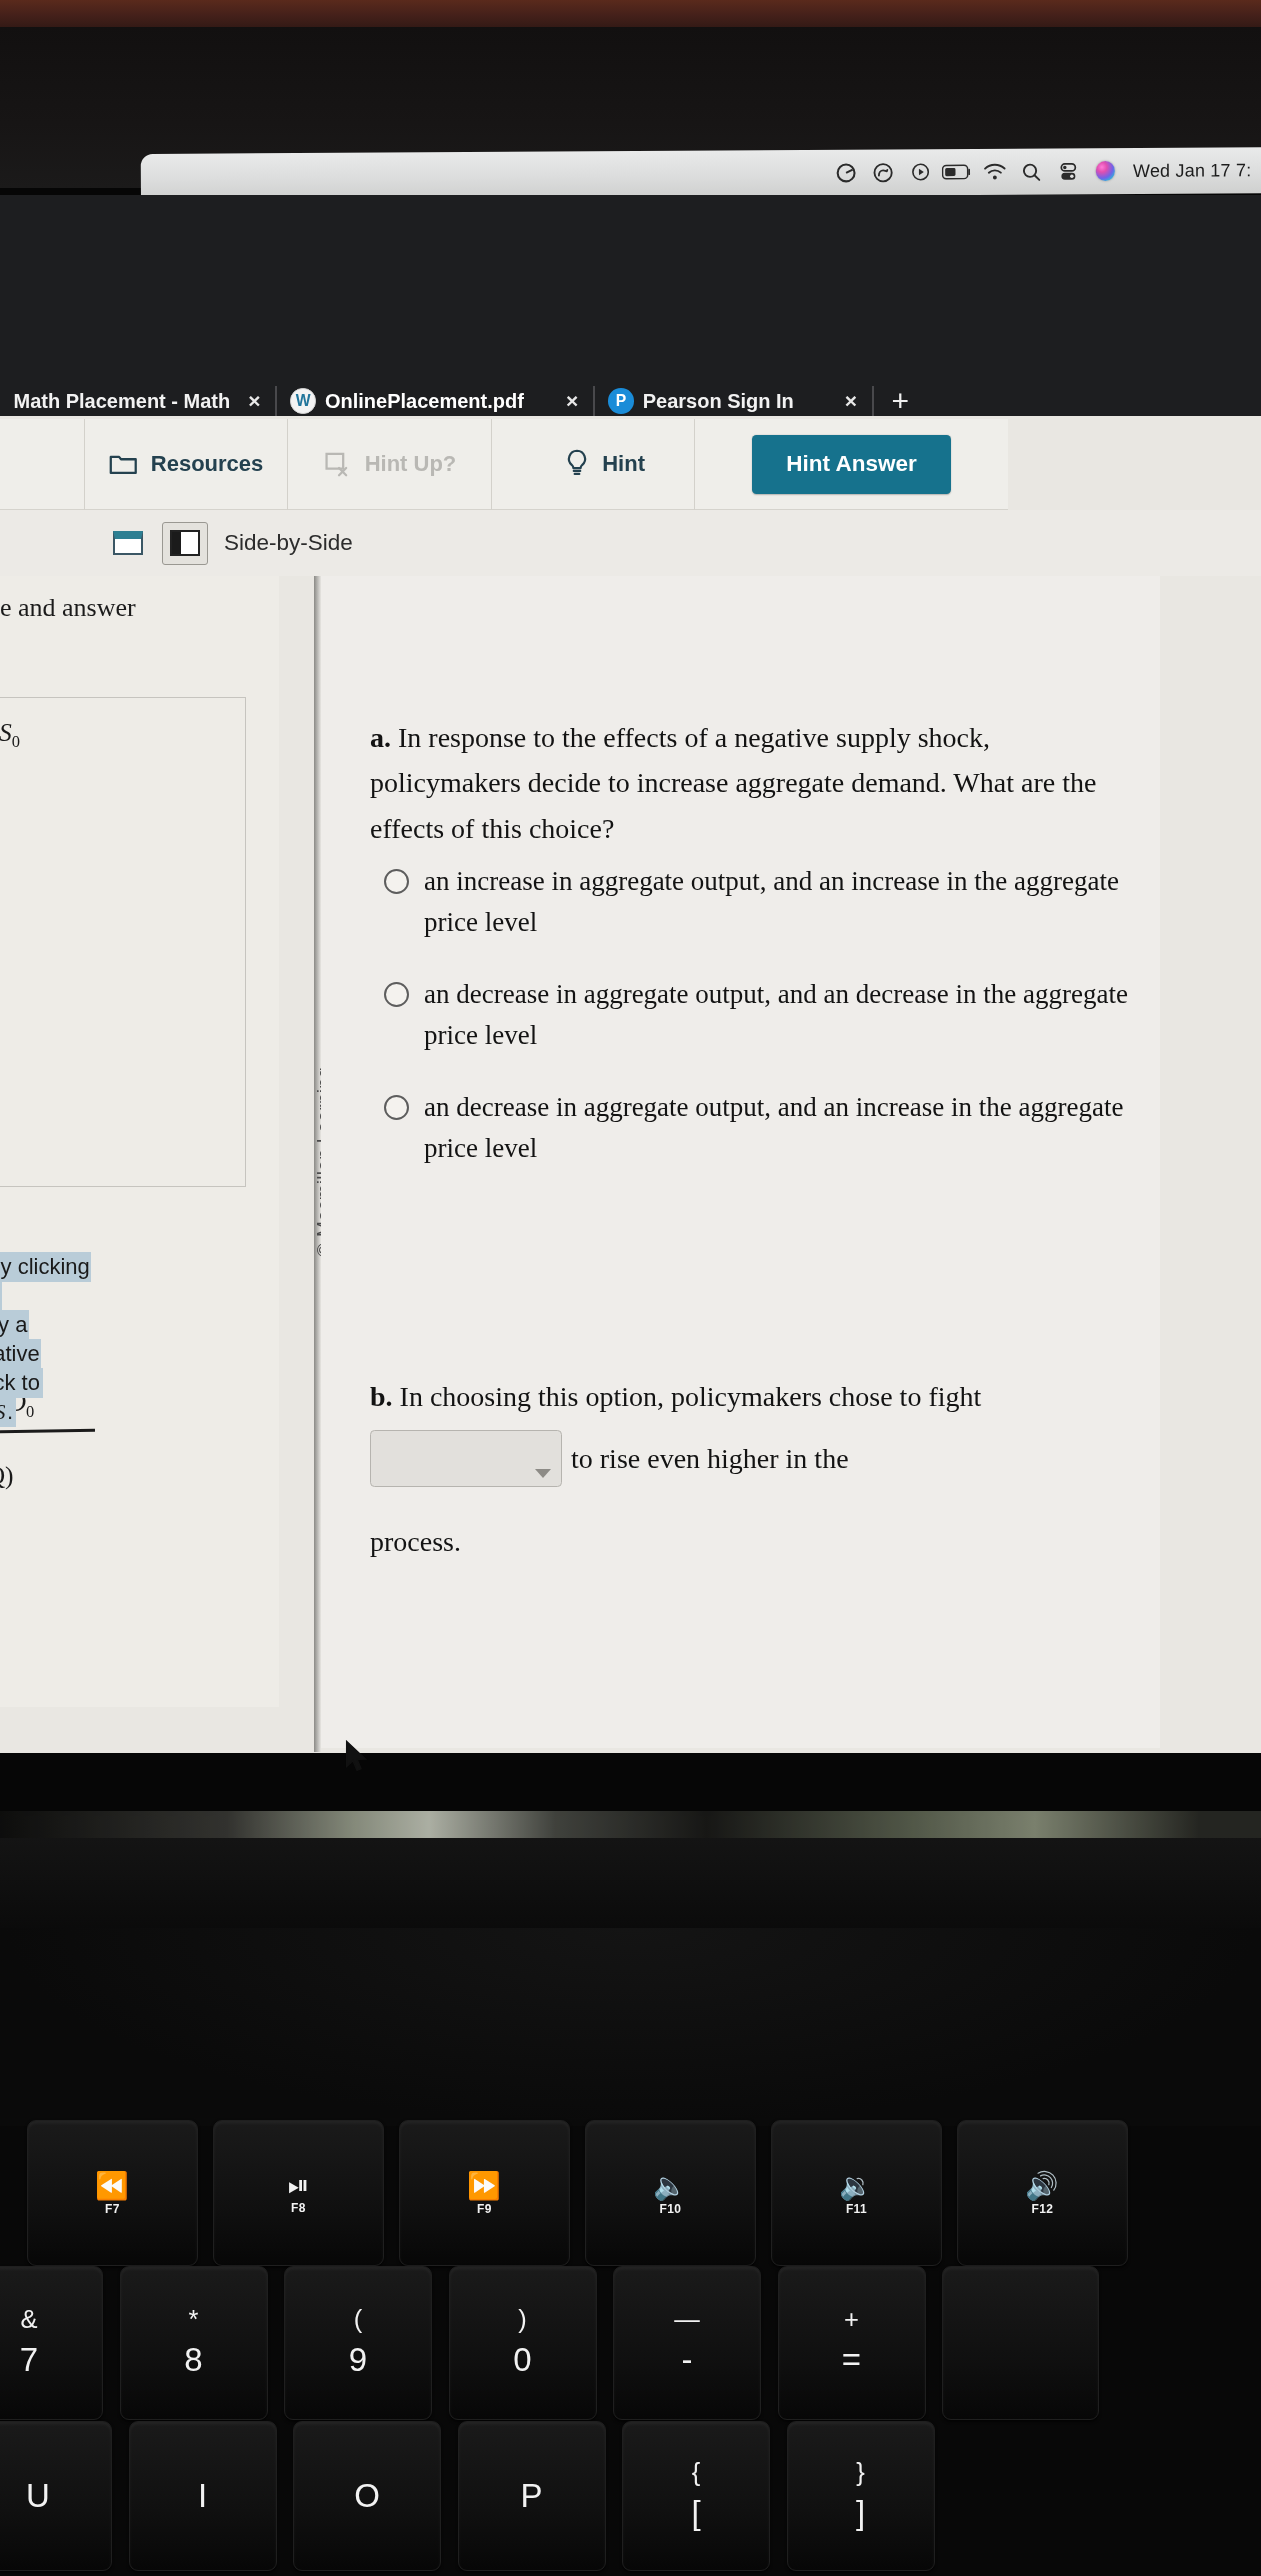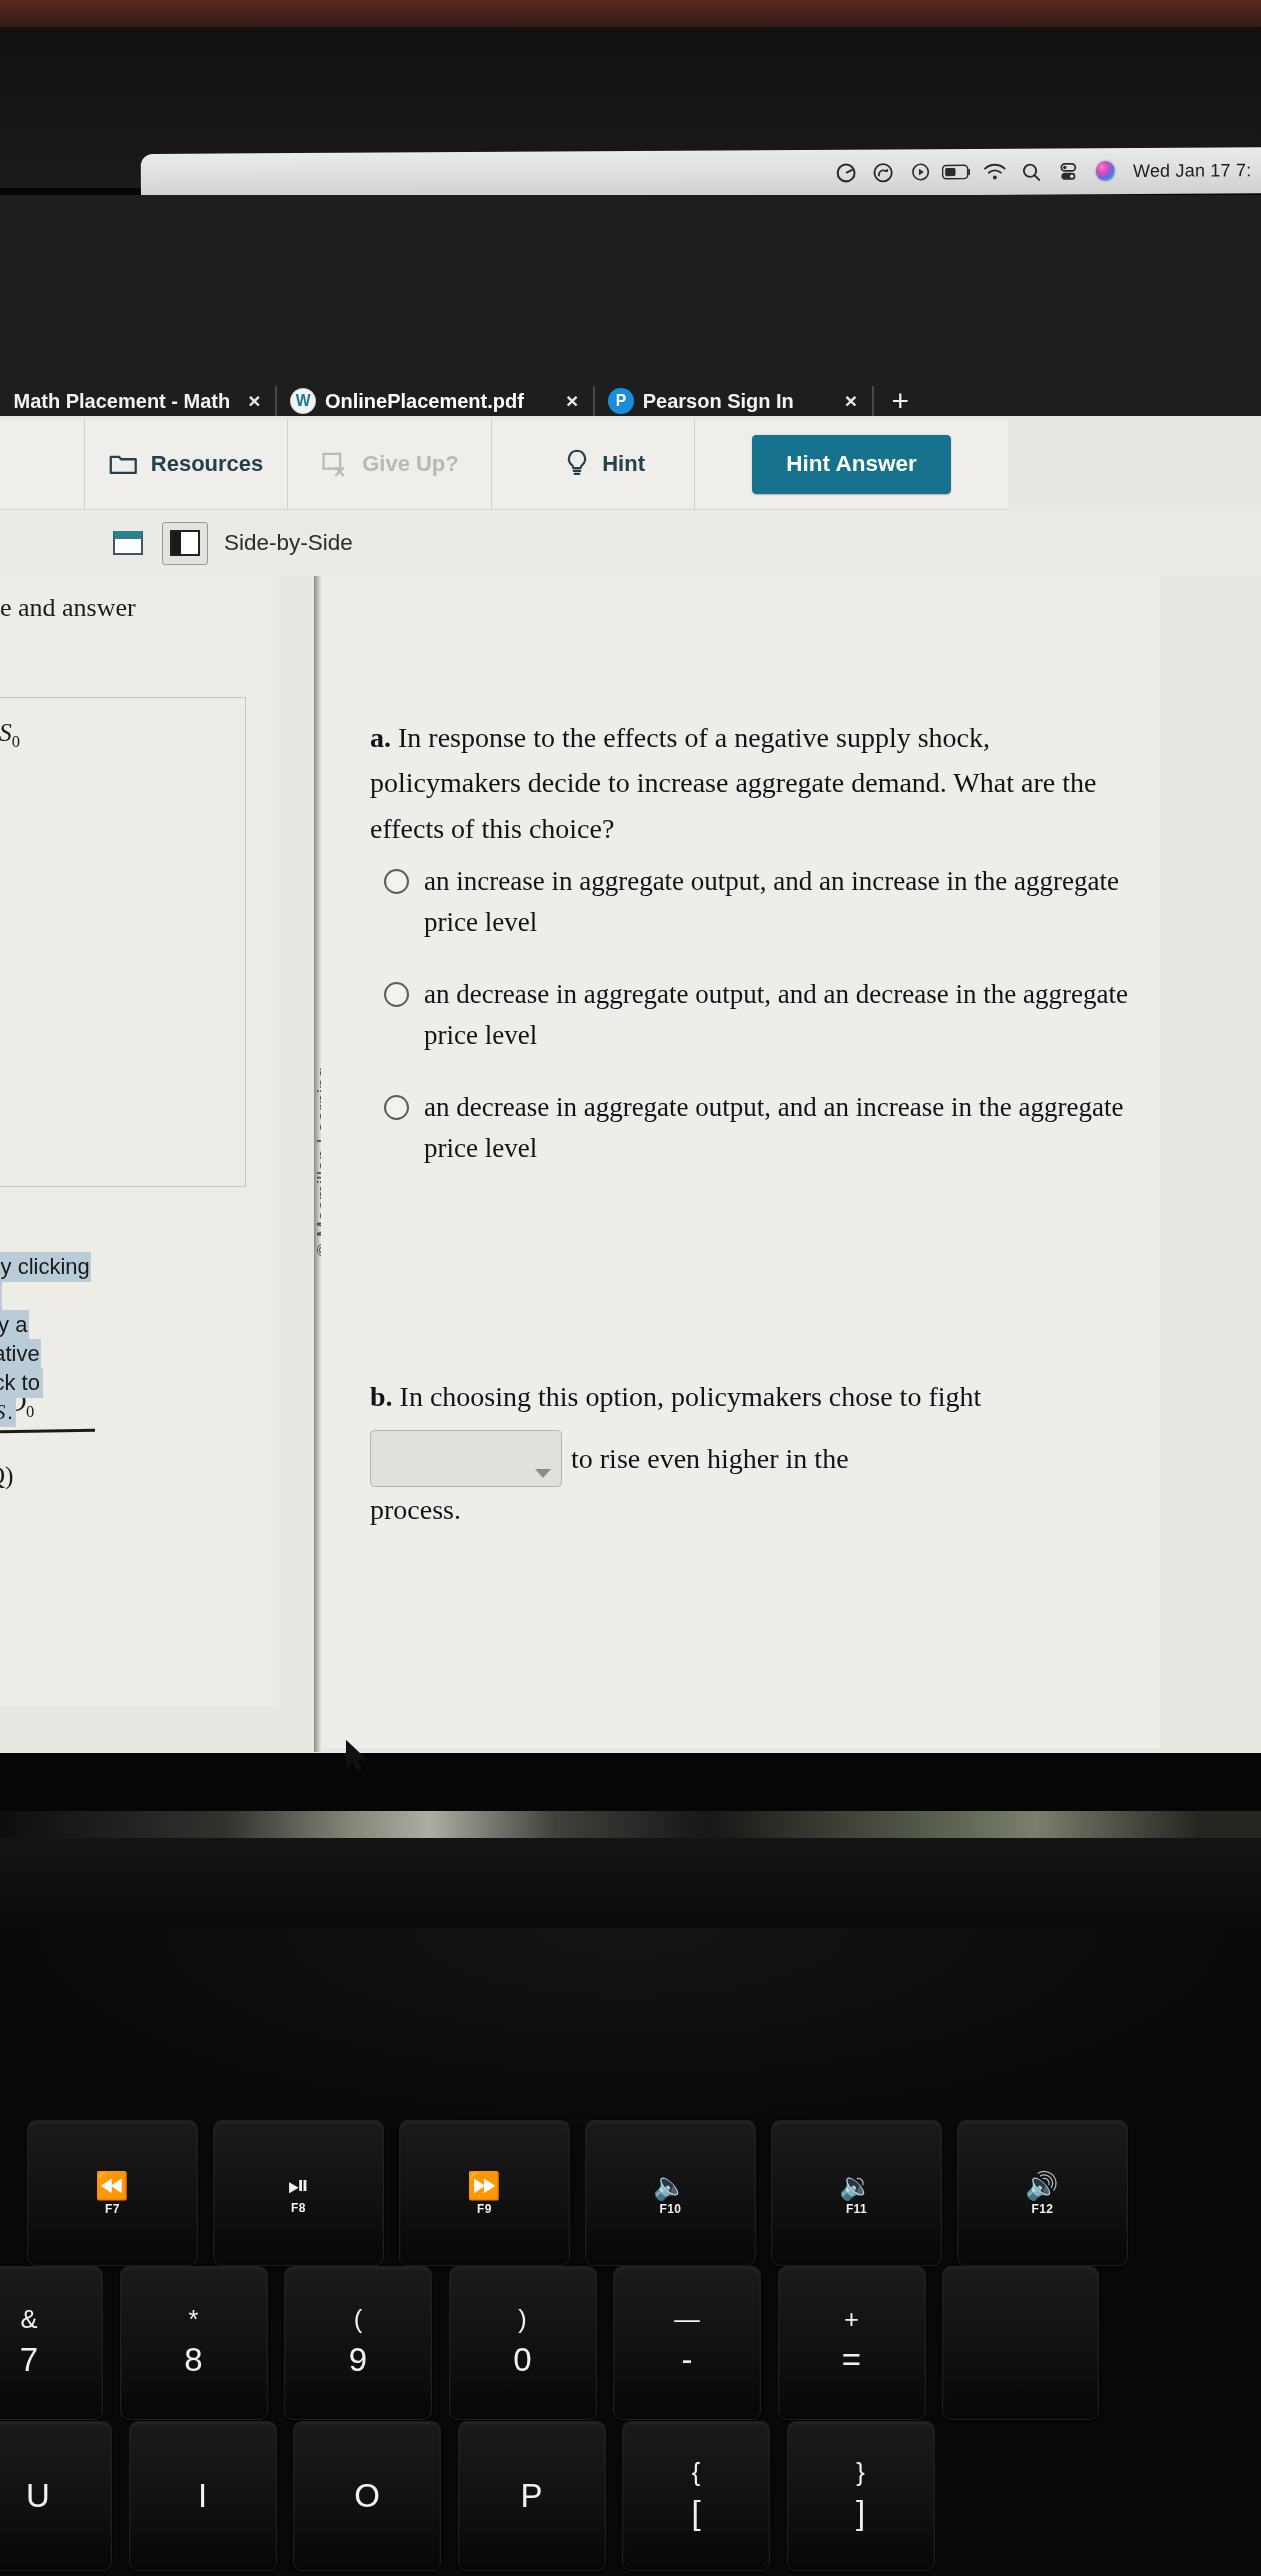--- a/index.html
+++ b/index.html
@@ -421,21 +421,21 @@
           <svg width="28.5" height="24" viewBox="0 0 24 20">
               <path d="M1.5 4 h7 l1.6 2 h12.4 v11.5 h-21 Z" fill="none" stroke="#24414f" stroke-width="1.9" stroke-linejoin="round"></path>
             </svg>
           <span>Resources</span>
         </div>
         <div class="action-btn ab-giveup">
           <svg width="28.5" height="27" viewBox="0 0 24 22">
               <path d="M3 2 h14 v12.5 h-14 Z" fill="none" stroke="#b9b8b4" stroke-width="1.9"></path>
               <path d="M13.5 14 l6 6 M19.5 14 l-6 6" stroke="#b9b8b4" stroke-width="1.9" stroke-linecap="round"></path>
             </svg>
-          <span>Give Up?</span>
+          <span>Hint Up?</span>
         </div>
         <div class="action-btn ab-hint">
           <svg width="24" height="30" viewBox="0 0 20 26">
               <path d="M10 1.5 a7 7 0 0 1 4.4 12.4 c-.9.8-1.2 1.5-1.3 2.6 h-6.2 c-.1-1.1-.4-1.8-1.3-2.6 A7 7 0 0 1 10 1.5 Z" fill="none" stroke="#24414f" stroke-width="1.9" stroke-linejoin="round"></path>
               <path d="M7.2 19 h5.6 M8 21.6 h4" stroke="#24414f" stroke-width="1.9" stroke-linecap="round"></path>
             </svg>
           <span>Hint</span>
         </div>
         <div class="action-btn ab-check">
           <div class="check-answer">Hint Answer</div>
@@ -515,21 +515,21 @@
               <div class="q-text">
                 <b>b.</b><span> In choosing this option, policymakers chose to fight</span>
               </div>
               <div class="q-text qb-line" style="margin-top:10.5px">
                 <div class="dropdown" style="margin-left:0">
                   <span></span>
                   <span class="caret"></span>
                 </div>
                 <span>to rise even higher in the</span>
               </div>
-              <div class="q-text" style="margin-top:0">
+              <div class="q-text" style="margin-top:32px">
                 <span>process.</span>
               </div>
             </div>
 
           </div>
         </div>
 
         <svg class="cursor-arrow" viewBox="0 0 20 26">
           <path d="M2 1 L2 21 L7 16.4 L10.2 24 L13.4 22.6 L10.3 15.2 L17 15 Z" fill="#111" stroke="#111" stroke-width="1"></path>
         </svg>

